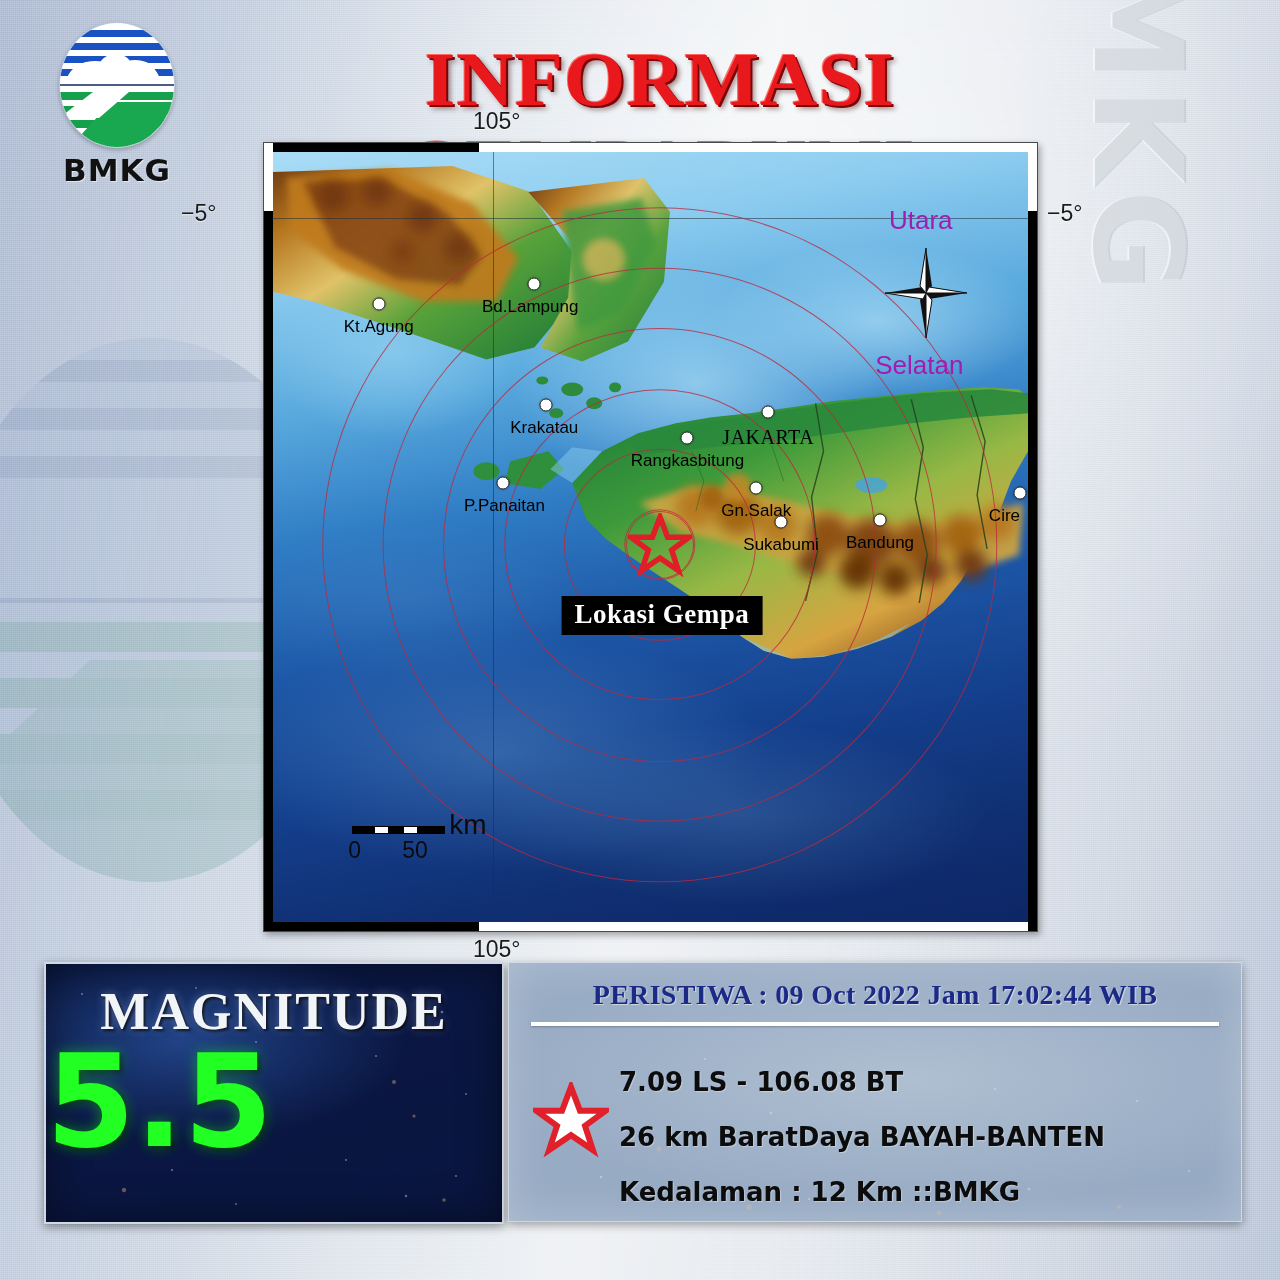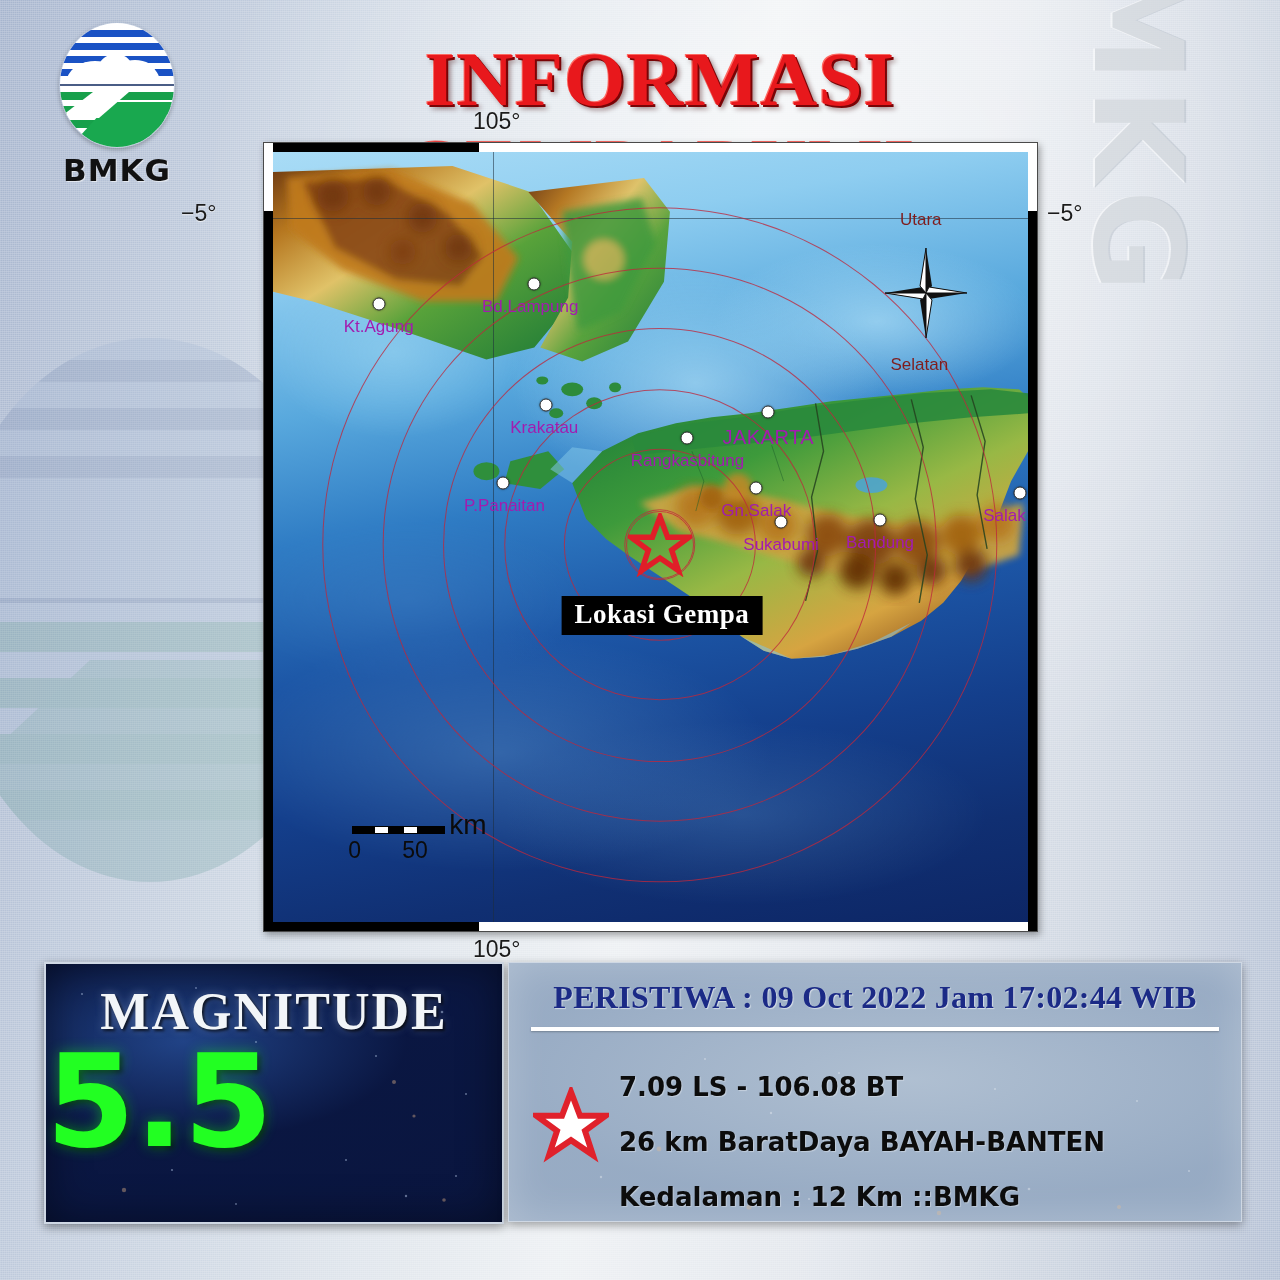--- a/index.html
+++ b/index.html
@@ -111,21 +111,21 @@
   }
 
   .city{position:absolute;transform:translate(-50%,-50%);}
   .city-dot{
     width:11px;height:11px;border-radius:50%;background:#fff;border:1px solid #333;
     position:absolute;left:50%;top:50%;transform:translate(-50%,-50%);
     box-shadow:0 0 2px rgba(0,0,0,.5);
   }
   .city-name{
     position:absolute;left:50%;top:50%;white-space:nowrap;
-    font-family:"Liberation Sans", sans-serif;font-size:17px;color:#a21caf;
+    font-family:"Liberation Sans", sans-serif;font-size:17px;color:#000000;
     transform:translate(-50%,2px);
   }
   .city-name.big{font-size:20px;letter-spacing:.5px;}
 
   
   .epicenter{position:absolute;transform:translate(-50%,-50%);}
   .epi-ring{
     position:absolute;left:50%;top:50%;width:66px;height:66px;border-radius:50%;
     border:1.6px solid rgba(195,45,60,.85);transform:translate(-50%,-50%);
   }
@@ -134,21 +134,21 @@
     position:absolute;transform:translate(-50%,0);
     background:#000;color:#fff;padding:3px 13px 5px 13px;
     font-family:"Liberation Serif", serif;font-weight:bold;font-size:27px;
     white-space:nowrap;letter-spacing:.5px;
   }
 
   
   .compass{position:absolute;transform:translate(-50%,-50%);}
   .dir-lab{
     position:absolute;transform:translate(-50%,-50%);white-space:nowrap;
-    font-family:"Liberation Sans", sans-serif;font-size:17px;color:#7f1d1d;
+    font-family:"Liberation Sans", sans-serif;font-size:26px;color:#a21caf;
   }
 
   
   .scalebar{position:absolute;}
   .sb-bar{position:relative;width:93px;height:8px;background:#000;}
   .sb-bar i{position:absolute;top:1px;height:6px;background:#fff;}
   .sb-km{
     position:absolute;left:97px;top:-17px;font-family:"Liberation Sans", sans-serif;
     font-size:28px;color:#0b0b0b;
   }
@@ -185,21 +185,21 @@
     border:1px solid #cfd8e4;
     background:
       radial-gradient(ellipse 80% 70% at 55% 45%, rgba(176,192,210,.9) 0%, rgba(150,170,195,.92) 70%),
       linear-gradient(155deg,#b9c6d7 0%,#a9b9cd 45%,#9fb0c6 100%);
     box-shadow:0 3px 9px rgba(0,0,0,.35), inset 0 0 40px rgba(255,255,255,.25);
     overflow:hidden;
   }
   .info-stars{position:absolute;inset:0;opacity:.65;pointer-events:none;}
   .event-line{
     position:relative;text-align:center;padding-top:16px;
-    font-family:"Liberation Serif", serif;font-weight:bold;font-size:32px;
+    font-family:"Liberation Serif", serif;font-weight:bold;font-size:28px;
     color:#1b2a86;letter-spacing:.3px;
     text-shadow:1px 1px 1px rgba(255,255,255,.55);
   }
   .divider{
     position:relative;margin:11px 22px 0 22px;height:4px;background:#ffffff;
     box-shadow:0 1px 2px rgba(0,0,0,.25);
   }
   .info-body{position:relative;display:flex;align-items:flex-start;margin-top:16px;padding-left:16px;}
   .info-star{width:92px;flex:0 0 92px;padding-top:40px;display:flex;justify-content:center;}
   .info-text{flex:1;padding-left:2px;}
@@ -437,21 +437,21 @@
           <div class="city" style="left: 34.6%; top: 17.2%;">
             <div class="city-dot"></div>
             <div class="city-name" style="transform: translate(calc(-50% - 4px), 13px);">Bd.Lampung</div>
           </div>
           <div class="city" style="left: 36.2%; top: 32.8%;">
             <div class="city-dot"></div>
             <div class="city-name" style="transform: translate(calc(-50% - 2px), 13px);">Krakatau</div>
           </div>
           <div class="city" style="left: 65.6%; top: 33.8%;">
             <div class="city-dot"></div>
-            <div class="city-name big" style="transform: translate(calc(-50% + 0px), 14px);">JAKARTA</div>
+            <div class="city-name big" style="transform: translate(calc(-50% + 0px), 14px); font-family: Liberation Serif, serif;">JAKARTA</div>
           </div>
           <div class="city" style="left: 54.9%; top: 37.2%;">
             <div class="city-dot"></div>
             <div class="city-name" style="transform: translate(calc(-50% + 0px), 13px);">Rangkasbitung</div>
           </div>
           <div class="city" style="left: 30.4%; top: 43%;">
             <div class="city-dot"></div>
             <div class="city-name" style="transform: translate(calc(-50% + 2px), 13px);">P.Panaitan</div>
           </div>
           <div class="city" style="left: 64%; top: 43.6%;">
@@ -461,21 +461,21 @@
           <div class="city" style="left: 67.3%; top: 48%;">
             <div class="city-dot"></div>
             <div class="city-name" style="transform: translate(calc(-50% + 0px), 13px);">Sukabumi</div>
           </div>
           <div class="city" style="left: 80.4%; top: 47.8%;">
             <div class="city-dot"></div>
             <div class="city-name" style="transform: translate(calc(-50% + 0px), 13px);">Bandung</div>
           </div>
           <div class="city" style="left: 99%; top: 44.3%;">
             <div class="city-dot"></div>
-            <div class="city-name" style="transform: translate(calc(-50% - 16px), 13px);">Salak</div>
+            <div class="city-name" style="transform: translate(calc(-50% - 16px), 13px);">Cire</div>
           </div>
         </div>
 
       <div class="epicenter" id="epi" style="left: 51.2%; top: 51%;">
         <div class="epi-ring"></div>
         <svg class="epi-star" width="64" height="64" viewBox="0 0 64 64">
           <polygon points="32,4 39.6,24.2 61,24.2 43.7,37 50.4,57.6 32,45 13.6,57.6 20.3,37 3,24.2 24.4,24.2" fill="none" stroke="#e01e28" stroke-width="5.5" stroke-linejoin="miter"></polygon>
         </svg>
       </div>
 

